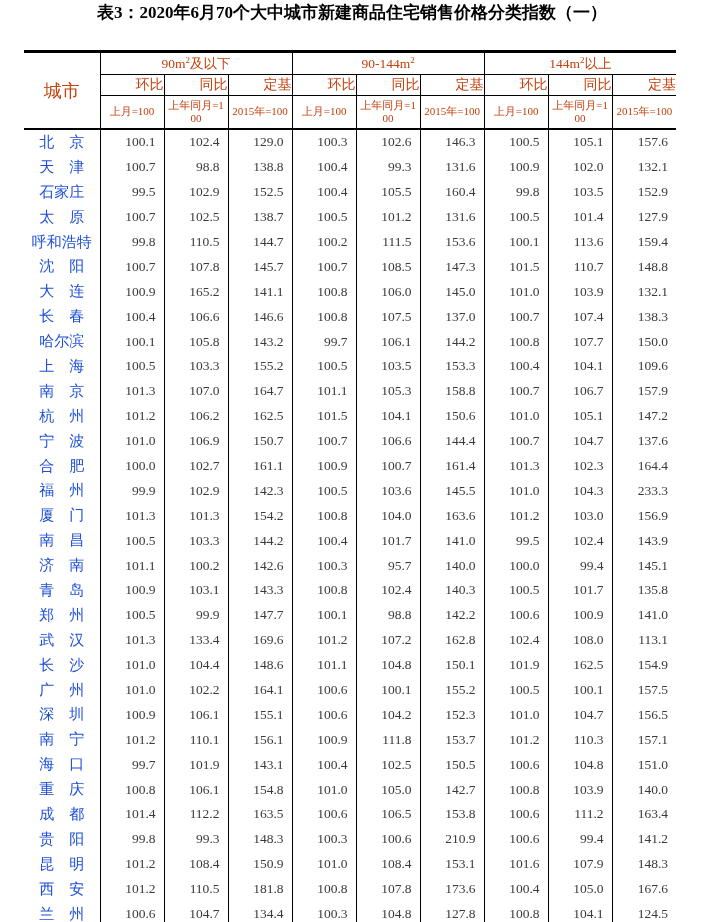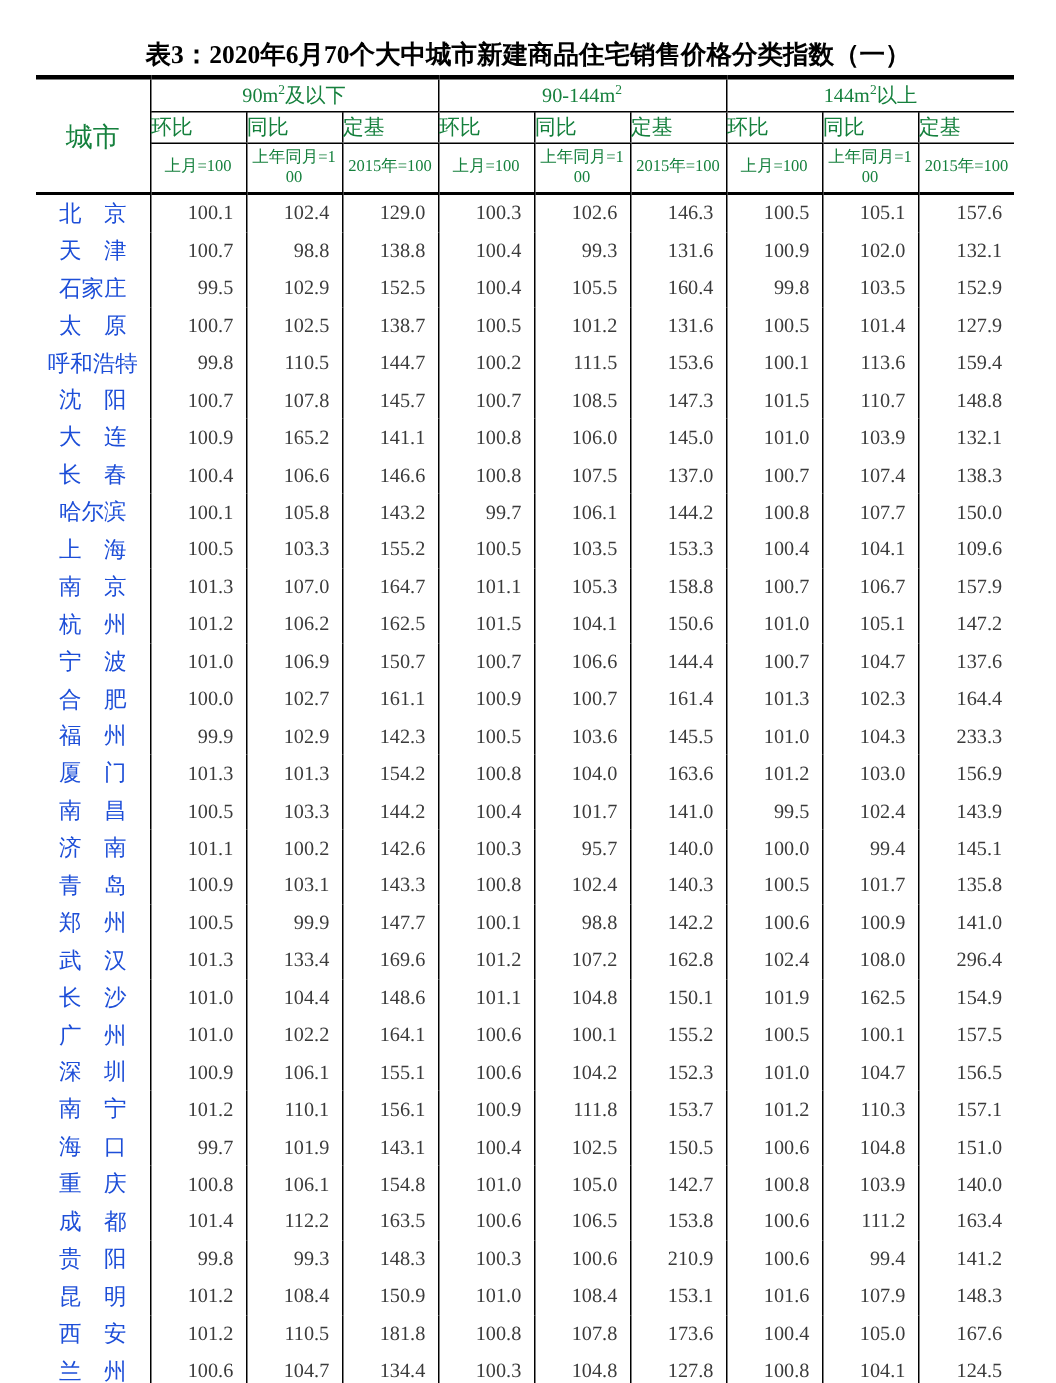--- a/index.html
+++ b/index.html
@@ -3,44 +3,44 @@
 <meta charset="utf-8">
 <style>
   html, body { margin:0; padding:0; }
   body {
     width:704px; height:922px; background:#ffffff; overflow:hidden;
     position:relative;
     font-family:"Liberation Serif","DejaVu Serif",serif;
     color:#3a3a3a;
   }
   .title {
-    position:absolute; top:25px; left:0; width:704px;
+    position:absolute; top:1px; left:0; width:704px;
     text-align:center; font-weight:bold; font-size:17px; color:#000;
     white-space:nowrap;
   }
   table.idx {
     position:absolute; left:24px; top:50px; width:652px;
     border-collapse:collapse; table-layout:fixed;
   }
   col.city-col { width:76px; }
   col.data-col { width:64px; }
-  th { font-weight:normal; padding:0; color:#15803d; }
+  th { font-weight:normal; padding:0; color:#c2410c; }
   td { padding:0; }
   th.city-th {
     border-top:3px solid #000; border-right:1px solid #000; border-bottom:2px solid #000;
     font-size:18px; text-align:center;
   }
   th.group-th {
     border-top:3px solid #000; border-left:1px solid #000; border-bottom:1px solid #000;
     height:21px; font-size:13.5px; text-align:center;
   }
   th.group-th sup { font-size:9px; line-height:0; }
   th.measure-th {
     border-left:1px solid #000; border-bottom:1px solid #000;
-    height:20px; font-size:14px; text-align:left;
+    height:20px; font-size:14px; text-align:right;
   }
   th.sub-th {
     border-left:1px solid #000; border-bottom:2px solid #000;
     height:30px; font-size:11px; text-align:center;
     word-break:break-all; line-height:1.2; padding:1px 2px;
   }
   tbody td { height:24.9px; }
   td.city { text-align:center; font-size:15px; color:#1d4ed8; }
   td.num {
     border-left:1px solid #000; text-align:right; padding-right:8px;
@@ -339,21 +339,21 @@
       <tr>
         <td class="city">武　汉</td>
         <td class="num">101.3</td>
         <td class="num">133.4</td>
         <td class="num">169.6</td>
         <td class="num">101.2</td>
         <td class="num">107.2</td>
         <td class="num">162.8</td>
         <td class="num">102.4</td>
         <td class="num">108.0</td>
-        <td class="num">296.4</td>
+        <td class="num">113.1</td>
       </tr>
       <tr>
         <td class="city">长　沙</td>
         <td class="num">101.0</td>
         <td class="num">104.4</td>
         <td class="num">148.6</td>
         <td class="num">101.1</td>
         <td class="num">104.8</td>
         <td class="num">150.1</td>
         <td class="num">101.9</td>

